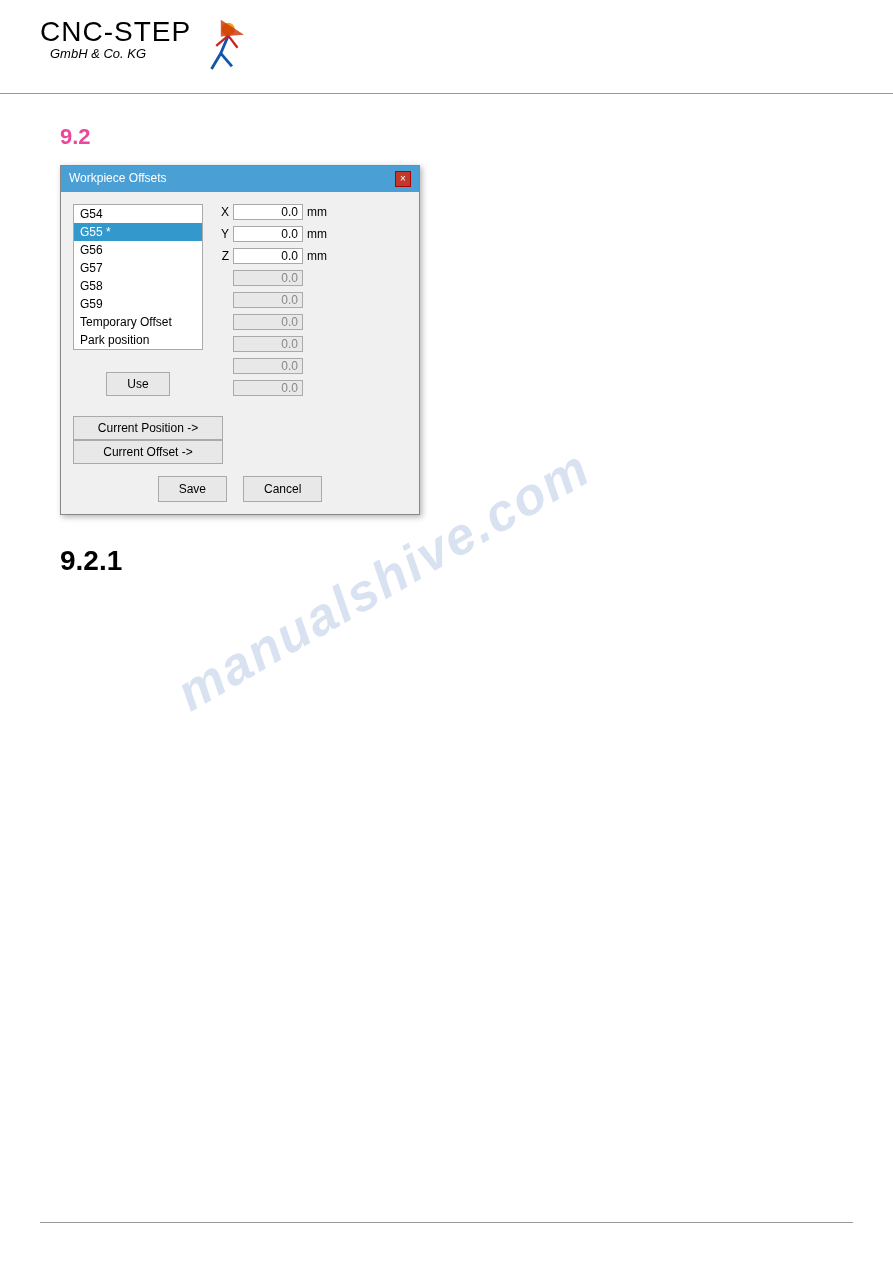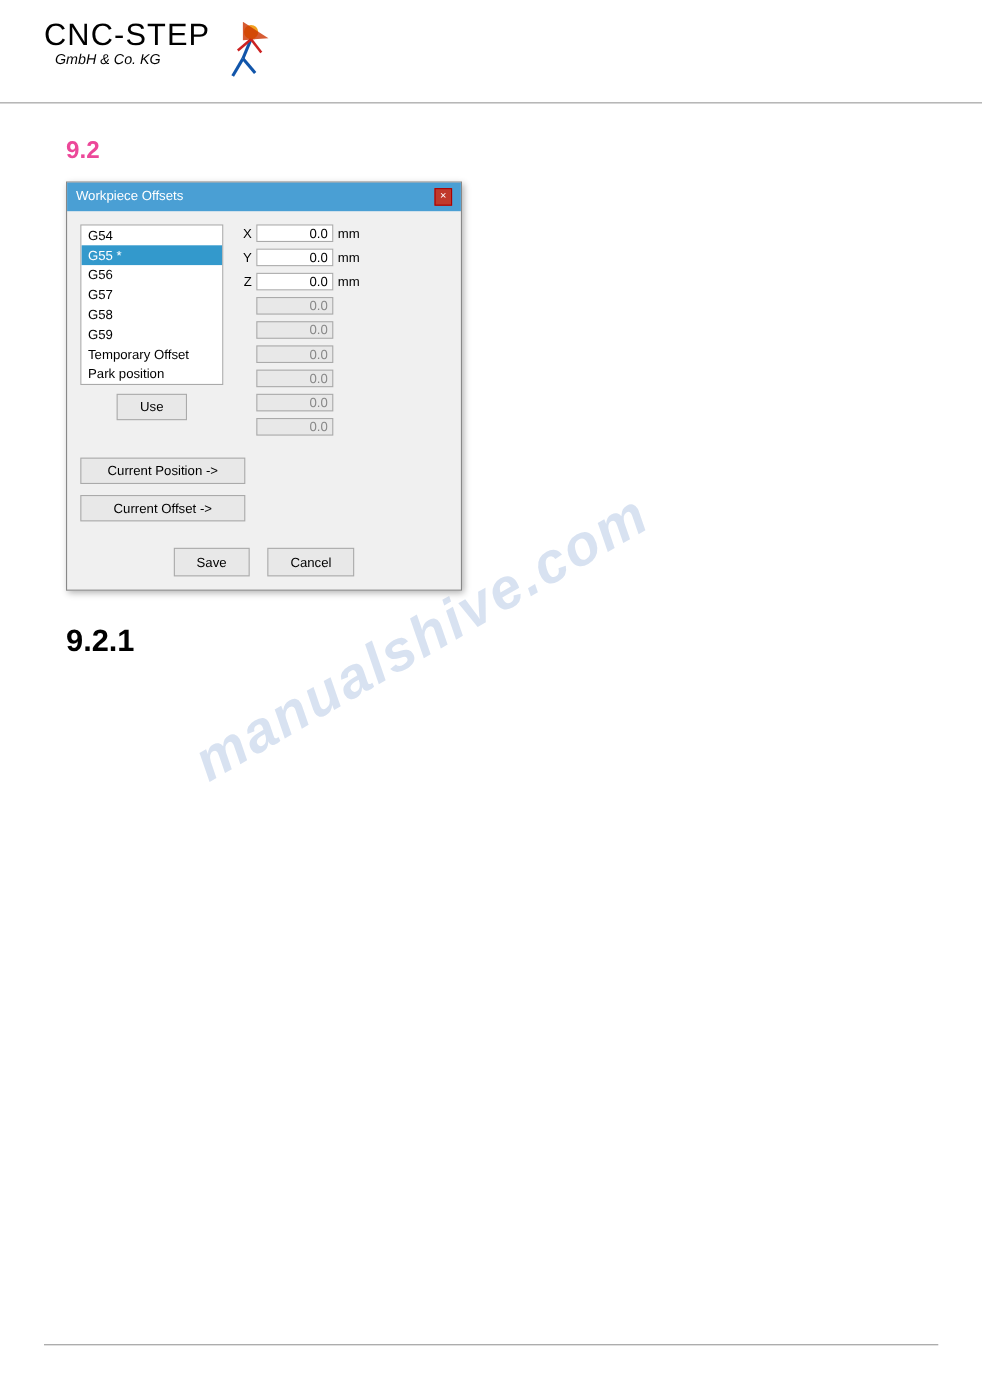--- a/index.html
+++ b/index.html
@@ -92,21 +92,21 @@
       display: flex;
       gap: 12px;
     }
 
     
     .dialog-list-panel {
       width: 130px;
       flex-shrink: 0;
       display: flex;
       flex-direction: column;
-      gap: 0;
+      gap: 14px;
     }
 
     .dialog-listbox {
       border: 1px solid #aaa;
       background: #fff;
       width: 130px;
       overflow: hidden;
     }
 
     .list-item {
@@ -181,22 +181,22 @@
     }
 
     
     .dialog-bottom {
       padding: 8px 12px 12px 12px;
     }
 
     .current-btns {
       display: flex;
       flex-direction: column;
-      gap: 10px;
-      margin-bottom: 24px;
+      gap: 0;
+      margin-bottom: 12px;
     }
 
     .current-btn {
       padding: 4px 10px;
       font-size: 12px;
       background: #e8e8e8;
       border: 1px solid #aaa;
       cursor: pointer;
       width: 150px;
       text-align: center;

